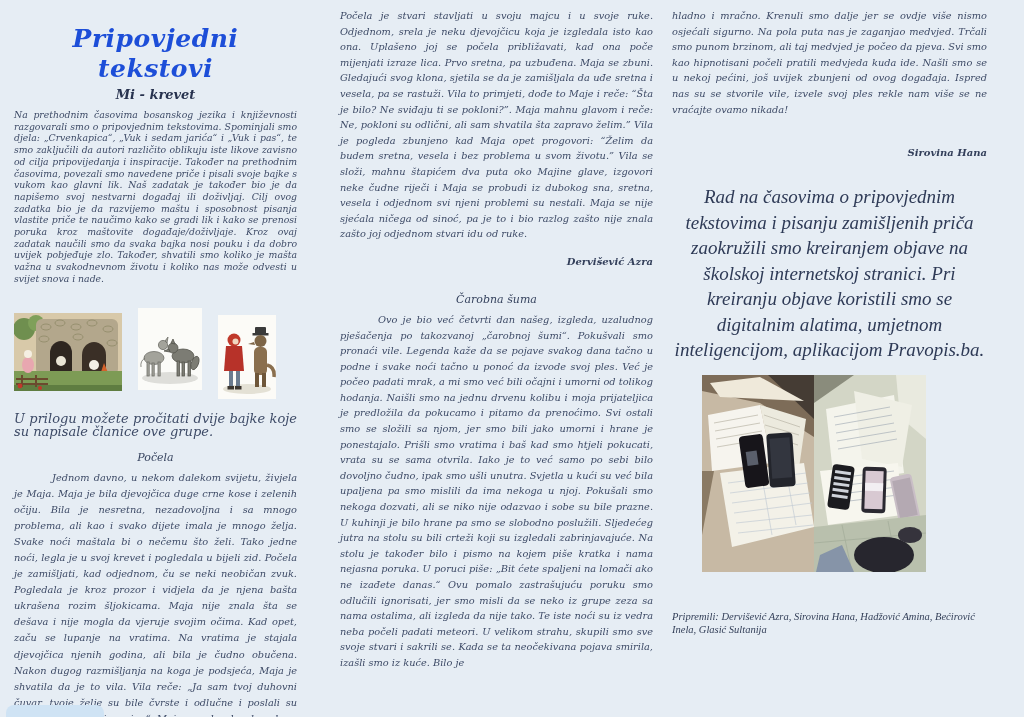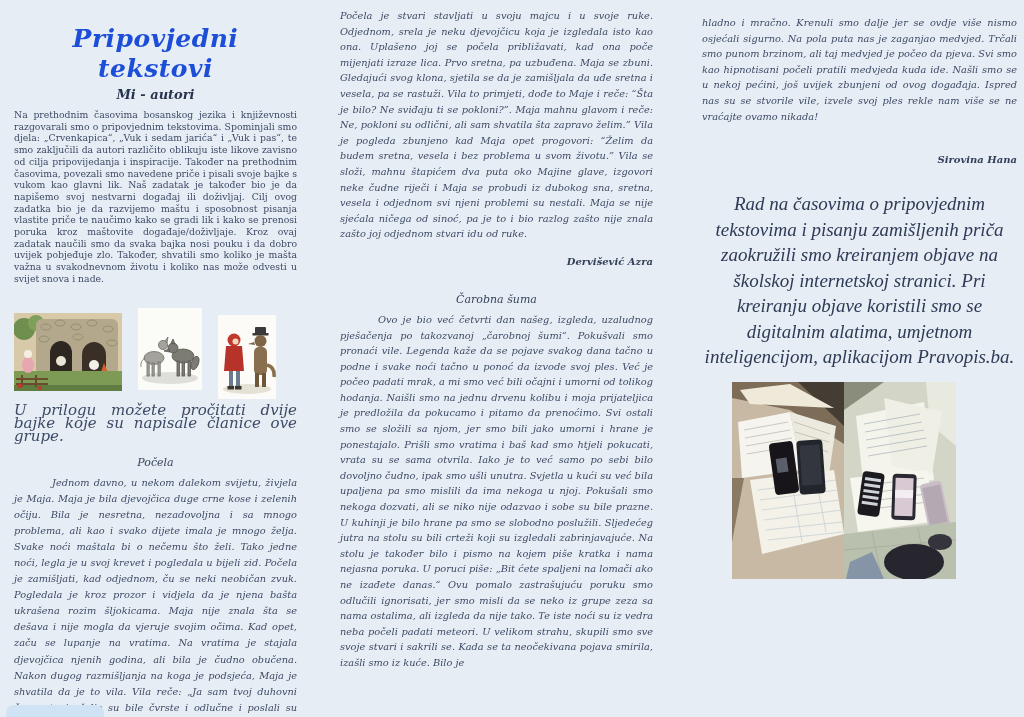--- a/index.html
+++ b/index.html
@@ -5,41 +5,41 @@
   html,body{margin:0;padding:0;}
   .page{
     position:relative; width:1024px; height:717px;
     background:#e6edf4; overflow:hidden;
     font-family:"DejaVu Serif", serif;
     color:#3d4a66;
   }
   .col{position:absolute; top:0;}
   .col-left{left:14px; width:283px;}
   .col-mid{left:340px; width:313px;}
-  .col-right{left:702px; width:315px;margin-top:7px;}
+  .col-right{left:672px; width:315px;}
 
   .title{
     margin:24px 0 0; text-align:center;
     font-style:italic; font-weight:bold; font-size:25px; line-height:1.2;
     color:#1d4ed8; letter-spacing:.5px;
   }
   .subtitle{
     margin:3px 0 0; text-align:center;
     font-style:italic; font-weight:bold; font-size:13px; color:#27324e;
   }
   .intro{
-    margin:7px 0 0; font-size:9.3px; line-height:11.7px;
+    margin:7px 0 0; font-style:italic; font-size:9.3px; line-height:11.7px;
     text-align:justify;
   }
   .images-row{
     margin-top:23px; display:flex; align-items:flex-start; gap:16px;
     height:92px;
   }
   .note{
-    margin:4px 0 0; font-style:italic; font-size:15px; line-height:13px;
+    margin:12px 0 0; font-style:italic; font-size:13px; line-height:13px;
     text-align:justify;
   }
   .story-heading{
     margin:13px 0 0; text-align:center;
     font-style:italic; font-weight:normal; font-size:11px; color:#37445f;
   }
   .story{
     margin:6px 0 0; font-style:italic; font-size:9.8px; line-height:16.1px;
     text-align:justify;
   }
@@ -70,21 +70,21 @@
   }
   .illus{flex:none; display:block;}
 </style>
 </head>
 <body>
 
 <div class="page">
 
   <section class="col col-left">
     <h1 class="title">Pripovjedni tekstovi</h1>
-    <h2 class="subtitle">Mi - autori</h2>
+    <h2 class="subtitle">Mi - krevet</h2>
     <p class="intro">Na prethodnim časovima bosanskog jezika i književnosti razgovarali smo o pripovjednim tekstovima. Spominjali smo djela: „Crvenkapica“, „Vuk i sedam jarića“ i „Vuk i pas“, te smo zaključili da autori različito oblikuju iste likove zavisno od cilja pripovijedanja i inspiracije. Također na prethodnim časovima, povezali smo navedene priče i pisali svoje bajke s vukom kao glavni lik. Naš zadatak je također bio je da napišemo svoj nestvarni događaj ili doživljaj. Cilj ovog zadatka bio je da razvijemo maštu i sposobnost pisanja vlastite priče te naučimo kako se gradi lik i kako se prenosi poruka kroz maštovite događaje/doživljaje. Kroz ovaj zadatak naučili smo da svaka bajka nosi pouku i da dobro uvijek pobjeđuje zlo. Također, shvatili smo koliko je mašta važna u svakodnevnom životu i koliko nas može odvesti u svijet snova i nade.</p>
 
     <div class="images-row">
 
       <svg class="illus" width="108" height="78" viewBox="0 0 108 78" style="margin-top:5px;">
         <rect width="108" height="78" fill="#d8c9a9"></rect>
         <circle cx="10" cy="16" r="11" fill="#6f8f4f"></circle>
         <circle cx="22" cy="10" r="8" fill="#7fa05a"></circle>
         <rect x="22" y="6" width="82" height="56" rx="6" fill="#b3a78c"></rect>
         <g stroke="#97906f" fill="none" stroke-width="1">
@@ -257,16 +257,17 @@
           <line x1="112" y1="168" x2="224" y2="158"></line>
           <line x1="140" y1="150" x2="150" y2="197"></line>
           <line x1="186" y1="146" x2="196" y2="197"></line>
         </g>
         <polygon points="118,180 140,170 152,197 114,197" fill="#8694a8"></polygon>
         <ellipse cx="182" cy="180" rx="30" ry="18" fill="#27262e"></ellipse>
         <ellipse cx="208" cy="160" rx="12" ry="8" fill="#35333c"></ellipse>
       </svg>
     </figure>
 
+    <p class="credits">Pripremili: Dervišević Azra, Sirovina Hana, Hadžović Amina, Bećirović Inela, Glasić Sultanija</p>
   </section>
 
   <div class="corner-tab"></div>
 </div>
 
 </body></html>

